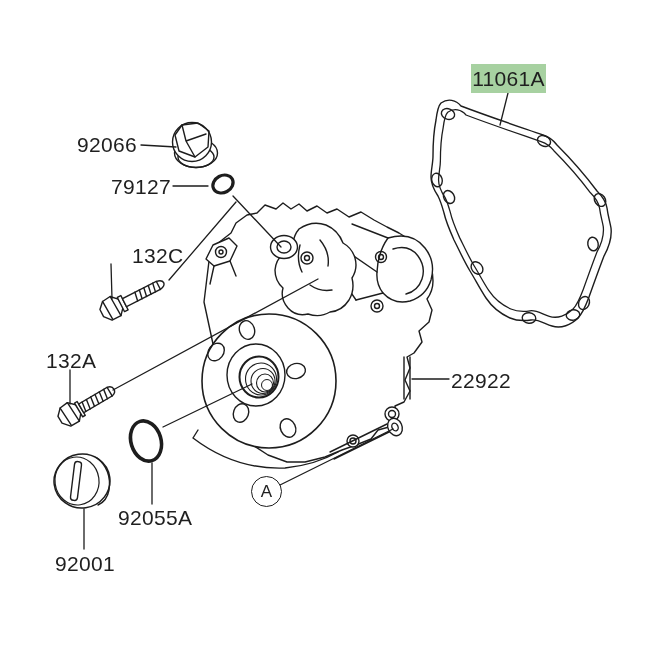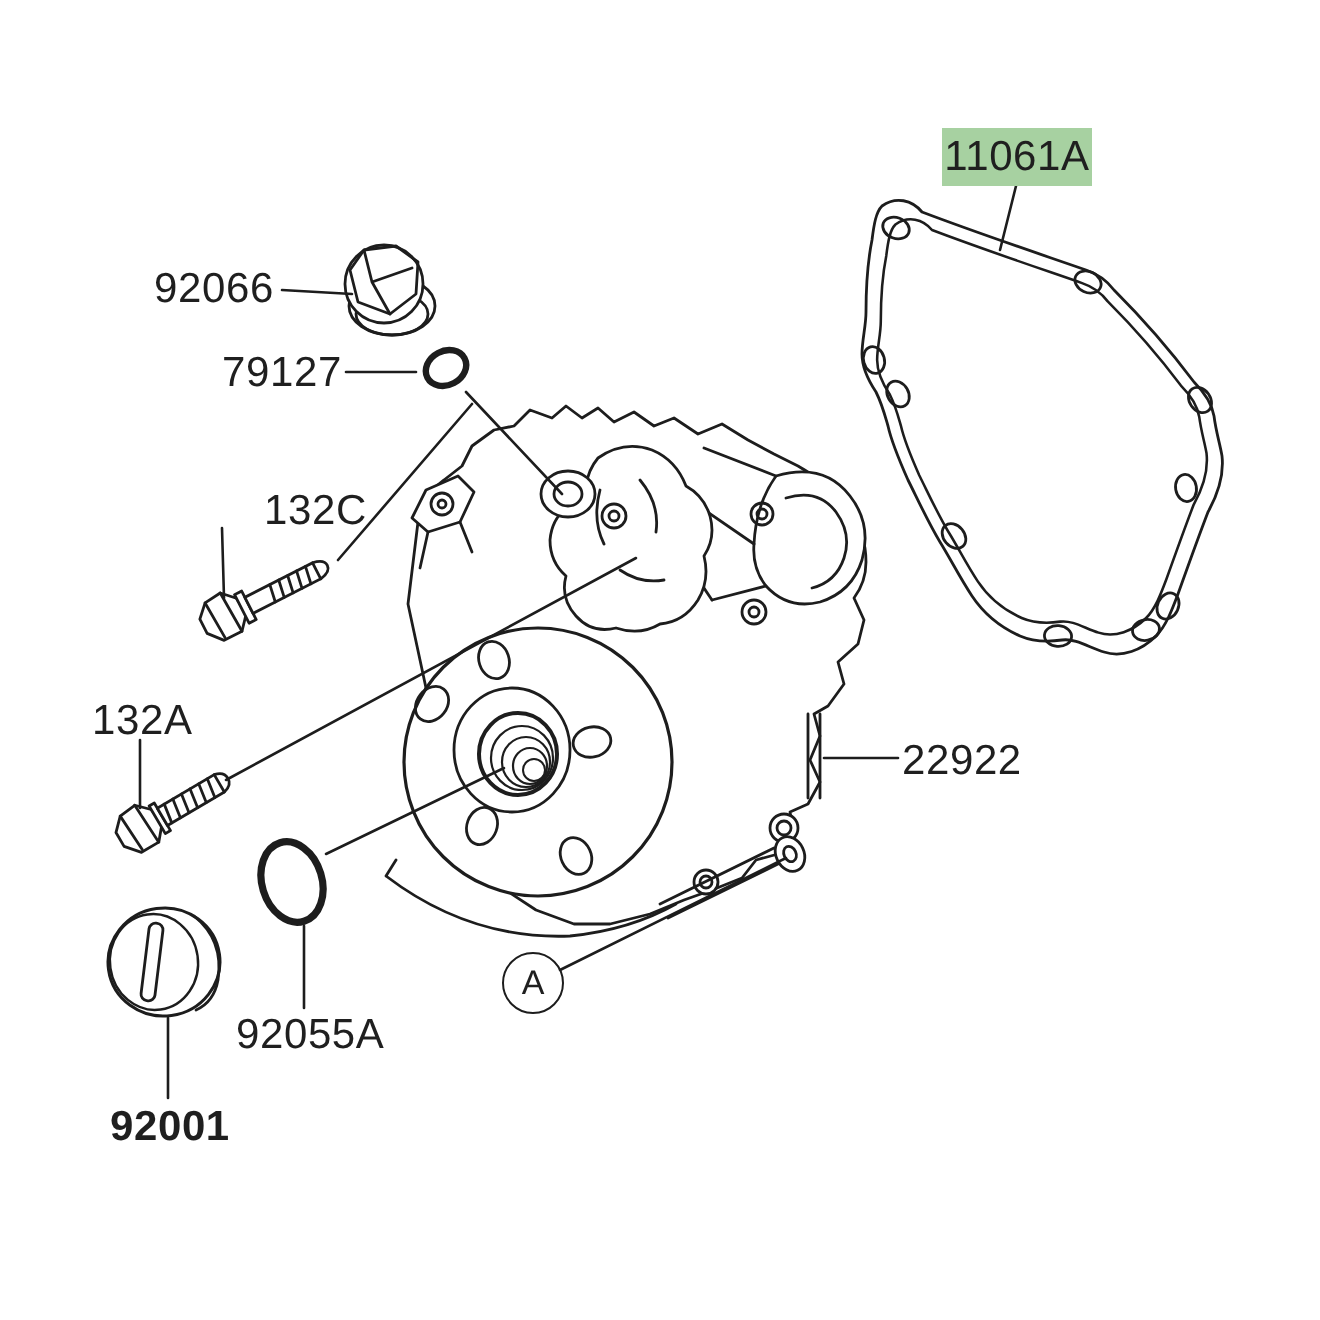--- a/index.html
+++ b/index.html
@@ -171,21 +171,21 @@
 <div class="part-label ra" style="left:74px;top:133px;width:66px;">92066</div>
 
 <div class="part-label ra" style="left:110px;top:175px;width:62px;">79127</div>
 
 <div class="part-label" style="left:90px;top:244px;width:46px;margin-left:42px;">132C</div>
 
 <div class="part-label" style="left:46px;top:349px;width:48px;">132A</div>
 
 <div class="part-label ca" style="left:118px;top:506px;width:70px;">92055A</div>
 
-<div class="part-label ca" style="left:55px;top:552px;width:56px;font-weight:bold;">92001</div>
+<div class="part-label ca" style="left:55px;top:552px;width:56px;">92001</div>
 
 <div class="part-label" style="left:451px;top:369px;width:60px;">22922</div>
 
 <div class="part-label highlight-label" style="left: 471px; top: 64px; width: 75px; height: 29px; background: rgb(167, 209, 161);">11061A</div>
 
 <div class="view-marker" style="left:251px;top:476px;">A</div>
 
 </div>
 
 </body></html>

